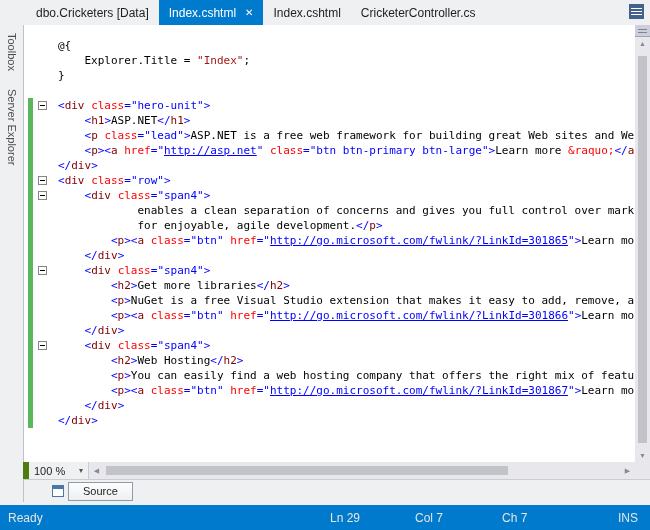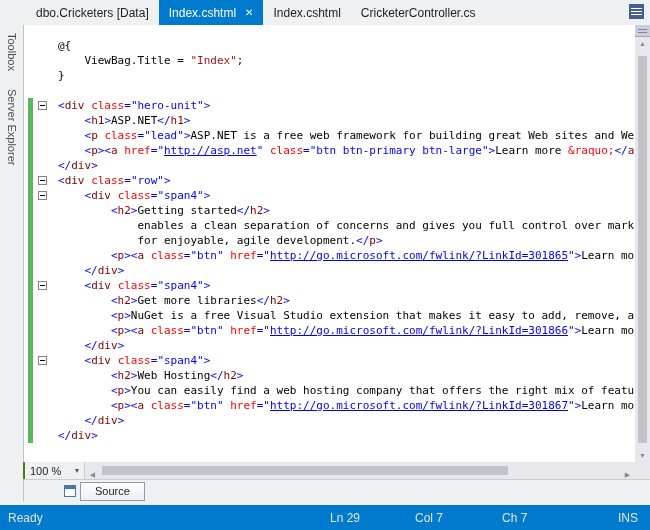--- a/index.html
+++ b/index.html
@@ -45,30 +45,30 @@
 
   
   .vscroll { position: absolute; top: 0; right: 0; width: 15px; height: 100%; background: #E8E8EC; display: flex; flex-direction: column; align-items: center; }
   .vgrip { width: 100%; height: 12px; background: #CCCEDB; border-bottom: 1px solid #9FA4AE; display: flex; flex-direction: column; justify-content: center; gap: 2px; padding: 0 3px; }
   .vgrip i { display: block; height: 1px; background: #7E838D; }
   .varrow { height: 13px; font-size: 7px; line-height: 13px; color: #868999; text-align: center; width: 100%; cursor: pointer; }
   .vtrack { flex: 1; width: 100%; position: relative; }
   .vthumb { position: absolute; left: 3px; width: 9px; top: 6px; bottom: 6px; background: #C2C3C9; }
 
   
-  .hscroll { height: 17px; display: flex; align-items: flex-end; background: #E8E8EC; border-left: 2px solid #4d7c0f; }
+  .hscroll { height: 17px; display: flex; align-items: center; background: #E8E8EC; border-left: 6px solid #4d7c0f; }
   .zoom { width: 60px; height: 100%; background: var(--chrome-bg, #EFF0F1); border-right: 1px solid #C9CCD1; display: flex; align-items: center; justify-content: space-between; padding: 0 5px; font-size: 11px; color: #222; cursor: pointer; }
   .zoomchev { font-size: 8px; color: #555; }
   .harrow { width: 15px; font-size: 7px; color: #868999; text-align: center; cursor: pointer; }
   .htrack { flex: 1; height: 100%; display: flex; align-items: center; }
   .hthumb { margin-left: 2px; width: 78%; height: 9px; background: #C2C3C9; }
   .hcorner { width: 15px; height: 100%; background: #E8E8EC; }
 
   
-  .source-row { height: 23px; background: var(--chrome-bg, #EFF0F1); border-left: 1px solid #BDC2C9; border-top: 1px solid #C9CCD1; display: flex; align-items: center; padding-left: 40px; }
+  .source-row { height: 23px; background: var(--chrome-bg, #EFF0F1); border-left: 1px solid #BDC2C9; border-top: 1px solid #C9CCD1; display: flex; align-items: center; padding-left: 28px; }
   .srcicon { width: 12px; height: 12px; border: 1px solid #4A76A8; background: #fff; position: relative; margin-right: 4px; }
   .srcicon::before { content: ""; position: absolute; left: 0; right: 0; top: 0; height: 3px; background: #4A76A8; }
   .source-tab { border: 1px solid #8E9BAA; background: linear-gradient(#FDFDFD, #EDEFF2); padding: 2px 14px 3px 14px; font-size: 11px; color: #1E1E1E; cursor: pointer; }
 
   
   .statusbar { height: 25px; background: var(--accent, #007ACC); color: #e5e5e5; font-size: 12px; position: relative; }
   .statusbar span { position: absolute; top: 6px; }
   .st-ready { left: 8px; }
   .st-ln { left: 330px; }
   .st-col { left: 415px; }
@@ -110,21 +110,21 @@
     <div class="editor">
       <div class="code" id="code">
           <div class="line">
             <span class="chg"></span>
             <span class="fold"></span>
             <span class="txt"><span class="c-p">@{</span></span>
           </div>
           <div class="line">
             <span class="chg"></span>
             <span class="fold"></span>
-            <span class="txt"><span class="c-p">    ViewBag.Title = </span><span class="c-s">"Index"</span><span class="c-p">;</span></span>
+            <span class="txt"><span class="c-p">    Explorer.Title = </span><span class="c-s">"Index"</span><span class="c-p">;</span></span>
           </div>
           <div class="line">
             <span class="chg"></span>
             <span class="fold"></span>
             <span class="txt"><span class="c-p">}</span></span>
           </div>
           <div class="line">
             <span class="chg"></span>
             <span class="fold"></span>
             <span class="txt"></span>
@@ -162,25 +162,20 @@
               <span class="foldbox"></span>
             </span>
             <span class="txt"><span class="c-b">&lt;</span><span class="c-t">div</span><span class="c-p"> </span><span class="c-a">class</span><span class="c-b">=</span><span class="c-b">"row"</span><span class="c-b">&gt;</span></span>
           </div>
           <div class="line">
             <span class="chg green"></span>
             <span class="fold">
               <span class="foldbox"></span>
             </span>
             <span class="txt"><span class="c-p">    </span><span class="c-b">&lt;</span><span class="c-t">div</span><span class="c-p"> </span><span class="c-a">class</span><span class="c-b">=</span><span class="c-b">"span4"</span><span class="c-b">&gt;</span></span>
-          </div>
-          <div class="line">
-            <span class="chg green"></span>
-            <span class="fold"></span>
-            <span class="txt"><span class="c-p">        </span><span class="c-b">&lt;</span><span class="c-t">h2</span><span class="c-b">&gt;</span><span class="c-p">Getting started</span><span class="c-b">&lt;/</span><span class="c-t">h2</span><span class="c-b">&gt;</span></span>
           </div>
           <div class="line">
             <span class="chg green"></span>
             <span class="fold"></span>
             <span class="txt"><span class="c-p">            enables a clean separation of concerns and gives you full control over markup</span></span>
           </div>
           <div class="line">
             <span class="chg green"></span>
             <span class="fold"></span>
             <span class="txt"><span class="c-p">            for enjoyable, agile development.</span><span class="c-b">&lt;/</span><span class="c-t">p</span><span class="c-b">&gt;</span></span>

